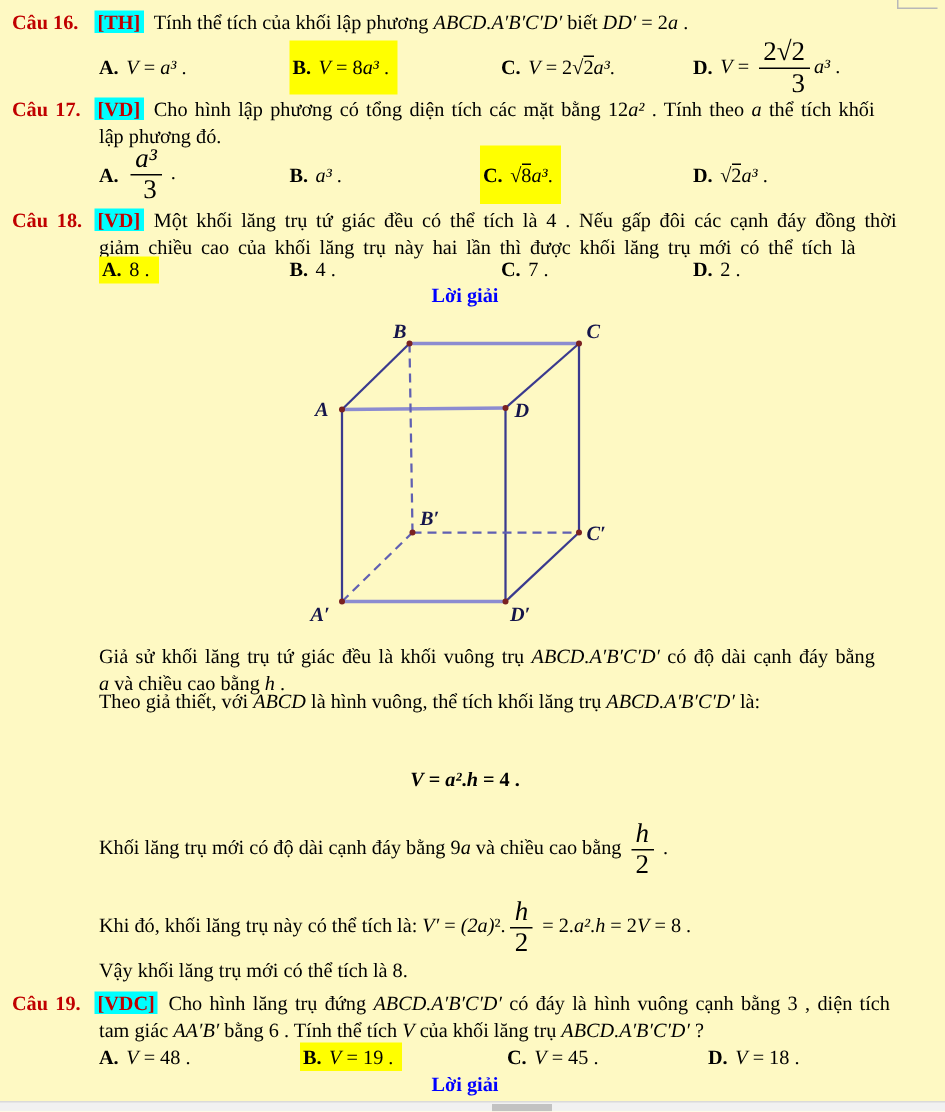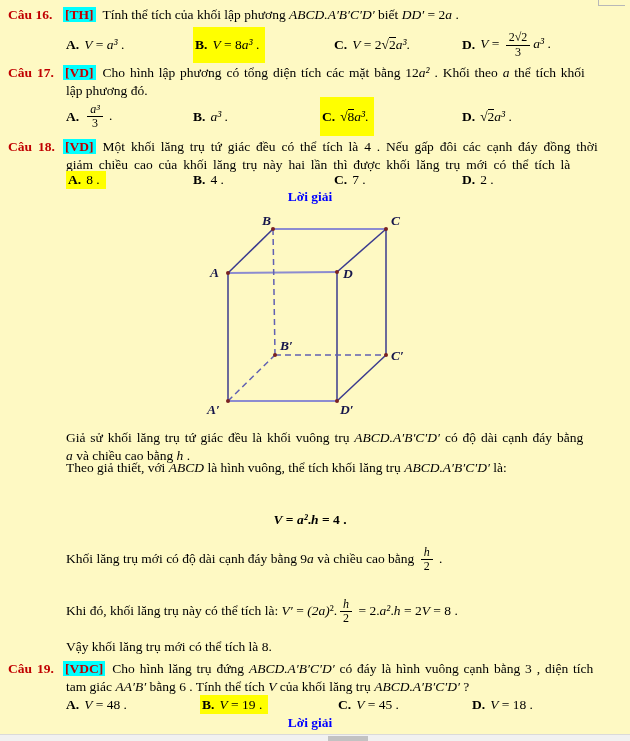--- a/index.html
+++ b/index.html
@@ -10,22 +10,22 @@
   .qnum{color:#c00000;font-weight:bold;display:inline-block;min-width:55px;}
   .qtag{color:#c00000;font-weight:bold;background:#00ffff;padding:0 2px;margin-right:7px;}
   .row{position:absolute;left:0;width:630px;}
   .opt{position:absolute;top:0;height:100%;display:inline-flex;align-items:center;white-space:nowrap;}
   .opt b{margin-right:5px;}
   .opt.hl{background:#ffff00;padding:0 6px 0 2px;}
   .mi{font-style:italic;}
   .sq{white-space:nowrap;}
   .sq .rad{font-style:normal;}
   .sq .rdc{display:inline-block;border-top:1px solid #000;line-height:1.05;font-style:normal;}
-  .frac{display:inline-flex;flex-direction:column;vertical-align:middle;text-align:center;
-        line-height:1.1;font-size:12px;margin:0 3px;}
+  .frac{display:inline-flex;flex-direction:column;vertical-align:middle;text-align:right;
+        line-height:1.1;font-size:18px;margin:0 3px;}
   .frac .fn{border-bottom:1px solid #000;padding:0 3px;}
   .frac .fd{padding:0 3px;}
   .center{left:8px;width:604px;text-align:center;white-space:normal;font-weight:bold;}
   .blue{color:#0000ff;font-weight:bold;}
   .ws2{word-spacing:2.5px;}
   .ws1{word-spacing:1.5px;}
   .corner{position:absolute;left:598px;top:0;width:26px;height:5px;
           border-left:1px solid #b8b8b8;border-bottom:1px solid #b8b8b8;}
   .fig{position:absolute;left:190px;top:210px;}
   #fig-labels text{font-family:"Liberation Serif",serif;font-style:italic;font-weight:bold;
@@ -60,21 +60,21 @@
     <span class="opt" style="left:462px">
         <b>D.</b>
         <span><span class="mi">V</span><span> = </span><span class="frac">
             <span class="fn">2√2</span>
             <span class="fd">3</span>
           </span><span class="mi">a³</span><span> .</span></span>
       </span>
   </div>
 
   <div class="line qline ws1" style="top:64px">
-    <span class="qnum">Câu 17.</span><span class="qtag">[VD]</span><span><span>Cho hình lập phương có tổng diện tích các mặt bằng 12</span><span class="mi">a²</span><span> . Khối theo </span><span class="mi">a</span><span> thể tích khối</span></span>
+    <span class="qnum">Câu 17.</span><span class="qtag">[VD]</span><span><span>Cho hình lập phương có tổng diện tích các mặt bằng 12</span><span class="mi">a²</span><span> . Tính theo </span><span class="mi">a</span><span> thể tích khối</span></span>
   </div>
   <div class="line" style="top:82px"><span>lập phương đó.</span></div>
   <div class="row" style="top:97px;height:39px">
     <span class="opt" style="left:66px">
         <b>A.</b>
         <span><span class="frac">
             <span class="fn mi">a³</span>
             <span class="fd">3</span>
           </span><span> .</span></span>
       </span>

